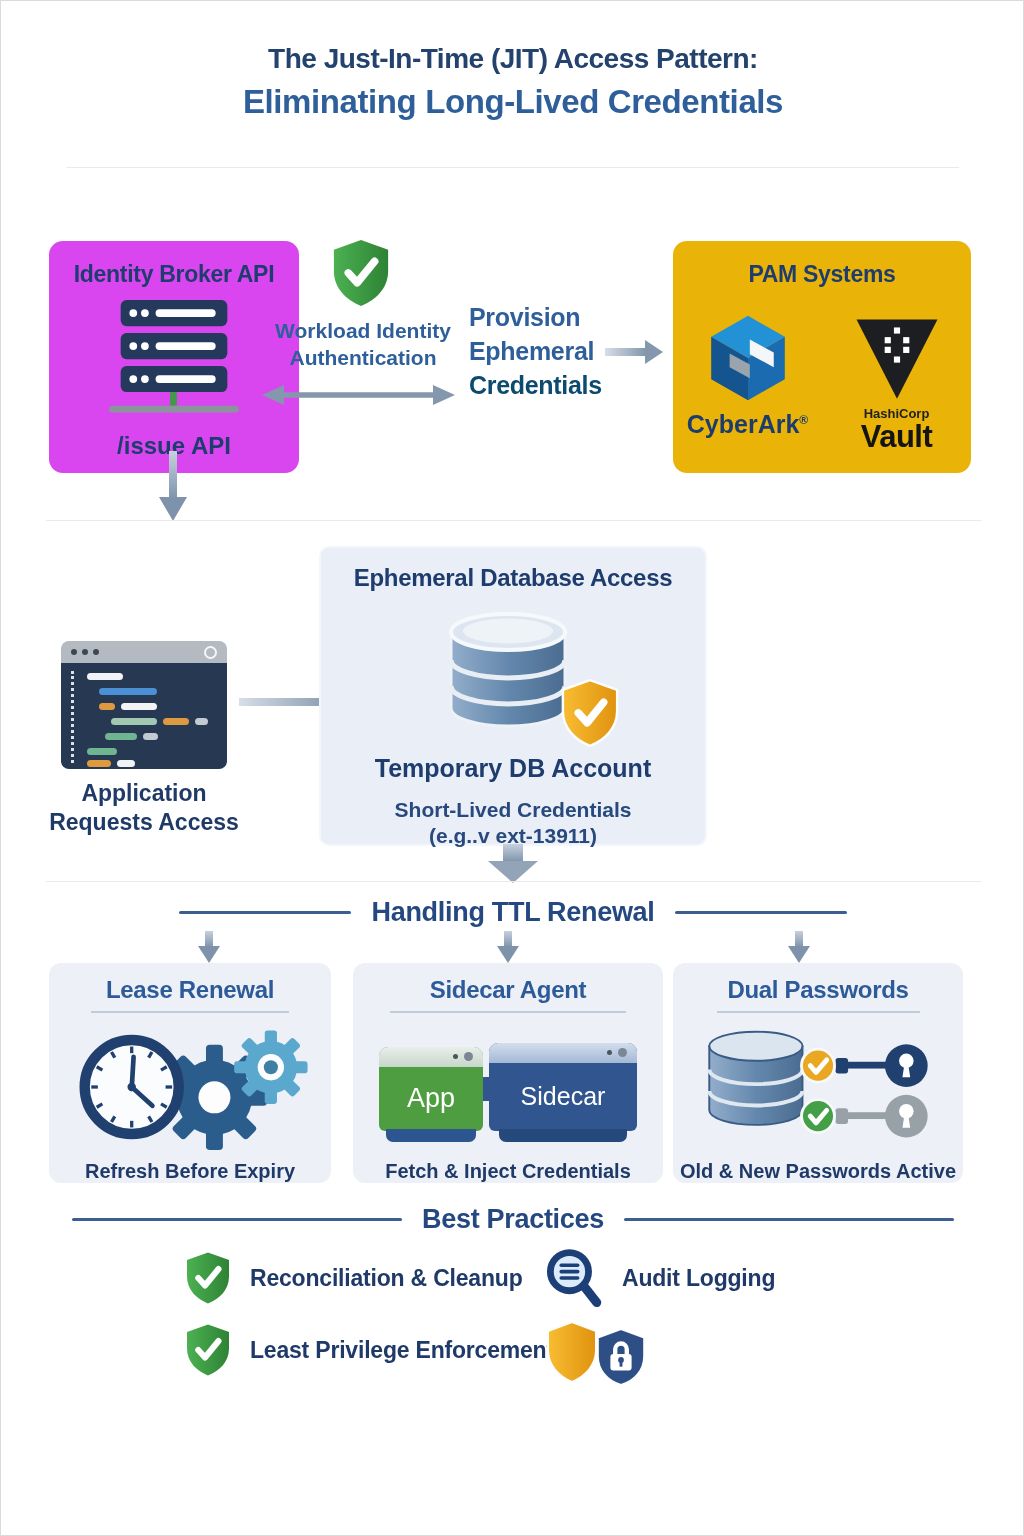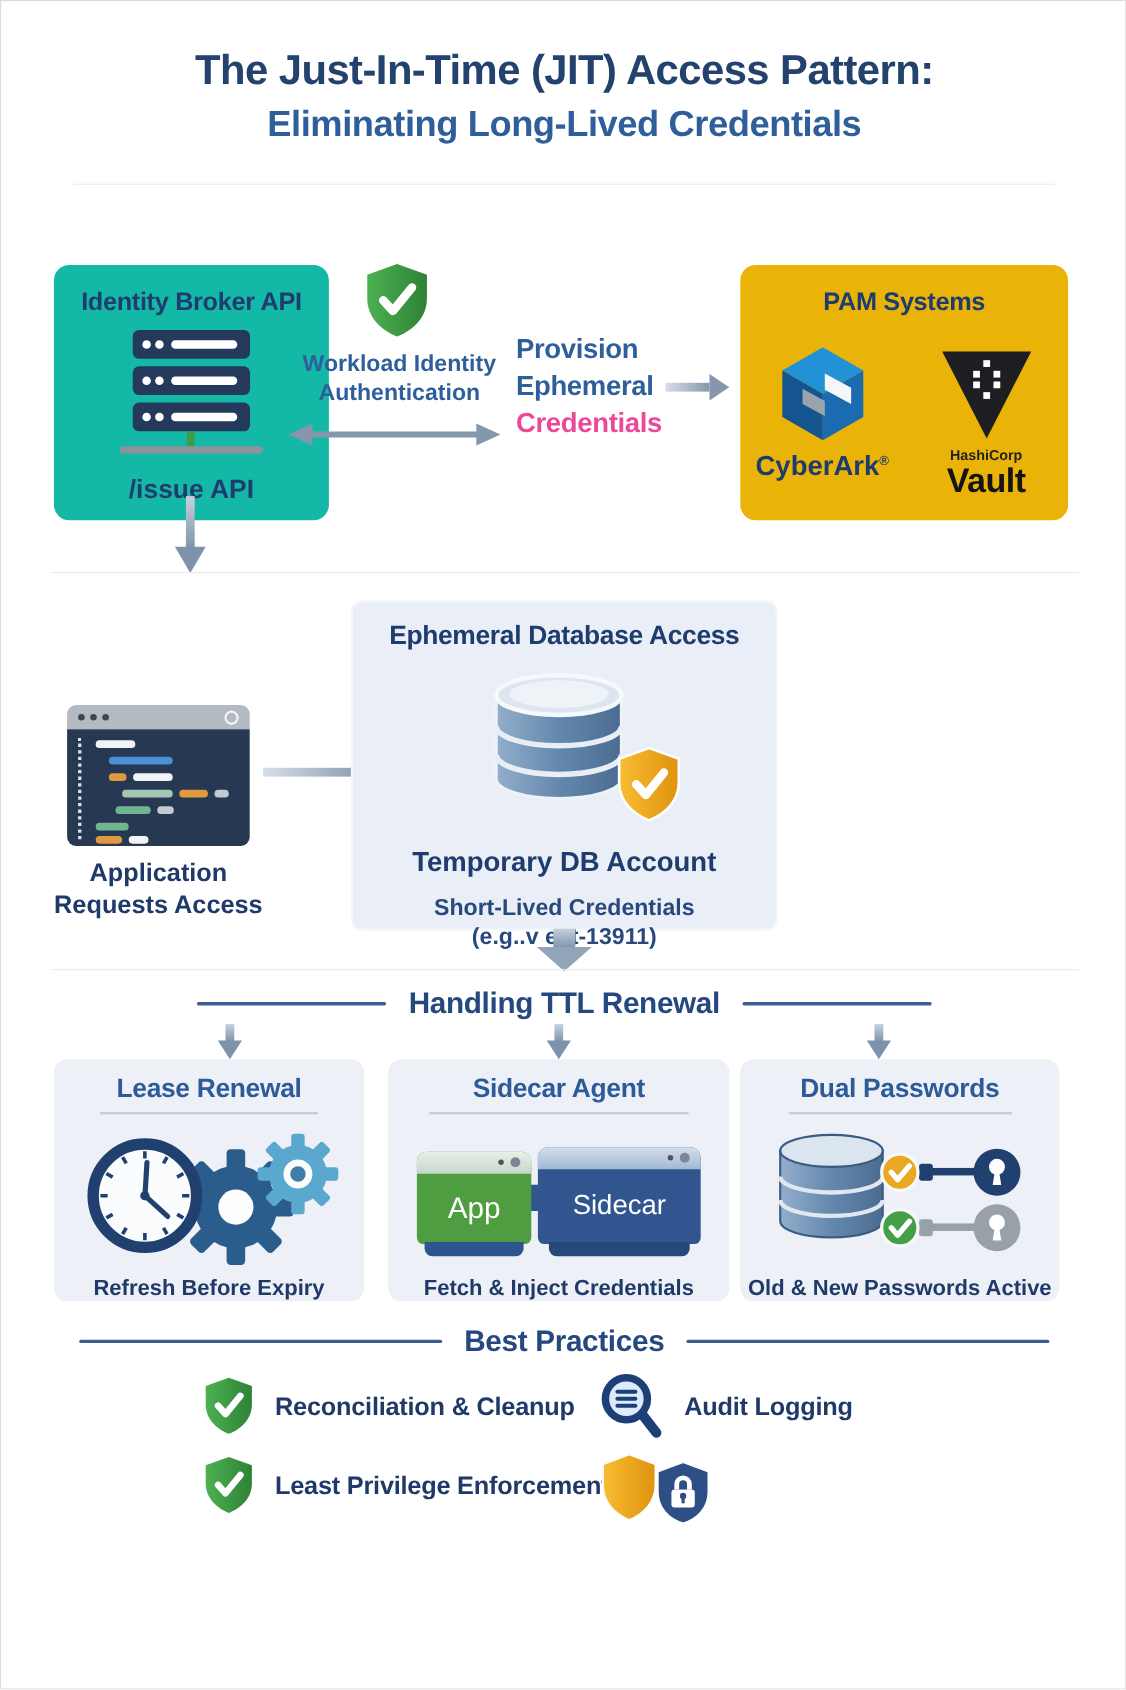--- a/index.html
+++ b/index.html
@@ -5,58 +5,58 @@
   html,body { margin:0; padding:0; background:#ffffff; }
   .page {
     position:relative; width:1024px; height:1536px; box-sizing:border-box;
     background:#ffffff; border:1px solid #d9dbde; overflow:hidden;
     font-family:"Liberation Sans", sans-serif; color:#1f3a68;
   }
   .abs { position:absolute; }
 
   
   .title-block { left:0; top:42px; width:1024px; text-align:center; }
-  .title-main { font-size:38px; font-weight:bold; color:#24426e; letter-spacing:-0.5px; margin:0; }
+  .title-main { font-size:28px; font-weight:bold; color:#24426e; letter-spacing:-0.5px; margin:0; }
   .title-sub  { font-size:33px; font-weight:bold; color:#2e5f9b; letter-spacing:-0.4px; margin:8px 0 0 0; }
   .divider { height:1px; background:#e8eaee; }
 
   
-  .panel { background:#14b8a6; border-radius:14px; }
+  .panel { background:#d946ef; border-radius:14px; }
   .box-title { font-size:23px; font-weight:bold; color:#1e3c6e; letter-spacing:-0.3px; }
   .endpoint { font-size:24px; font-weight:bold; color:#1e3c6e; }
 
   .broker-box { left:48px; top:240px; width:250px; height:232px;
     display:flex; flex-direction:column; align-items:center; }
   .broker-box .box-title { margin-top:20px; }
 
   .auth-label { left:262px; top:316px; width:200px; text-align:center;
     font-size:21px; font-weight:600; color:#2e5f9b; line-height:1.3; }
 
   .provision { left:468px; top:300px; font-size:25px; font-weight:600;
     color:#2e5f9b; line-height:1.35; letter-spacing:-0.3px; }
-  .provision .dark { color:#ec4899; }
+  .provision .dark { color:#0c4a6e; }
 
   .pam-box { left:672px; top:240px; width:298px; height:232px; background:#eab308;
     display:flex; flex-direction:column; align-items:center; }
   .pam-box .box-title { margin-top:20px; }
   .pam-row { display:flex; width:100%; margin-top:10px; }
   .pam-col { width:50%; display:flex; flex-direction:column; align-items:center; }
   .cyberark-label { font-size:25px; font-weight:bold; color:#1d3c6e; margin-top:6px; }
   .cyberark-label sup { font-size:12px; }
   .hashicorp-label { font-size:13px; font-weight:bold; color:#222; margin-top:2px; }
   .vault-label { font-size:31px; font-weight:bold; color:#141414; line-height:1; letter-spacing:-0.5px; }
 
   
   .eph-box { left:318px; top:545px; width:388px; height:300px; background:#e9eef7;
     border:2px solid #f3f6fb; border-radius:10px; box-sizing:border-box;
     display:flex; flex-direction:column; align-items:center; }
   .eph-box .box-title { margin-top:16px; font-size:24px; }
   .db-wrap { position:relative; width:160px; height:152px; margin-top:6px; }
   .db-shield { position:absolute; right:-28px; bottom:2px; }
-  .db-account { font-size:25px; font-weight:bold; color:#1e3c6e; margin-top:20px; }
+  .db-account { font-size:25px; font-weight:bold; color:#1e3c6e; margin-top:4px; }
   .eph-rule { width:82%; height:1px; background:#c9d2e0; margin-top:8px; }
   .cred-line { font-size:21px; font-weight:600; color:#27497e; margin-top:6px; line-height:1.25; }
   .cred-line2 { margin-top:0; }
 
   .code-window { left:60px; top:640px; width:166px; height:128px; }
   .cw-bar { height:22px; background:#b4bac2; border-radius:8px 8px 0 0;
     display:flex; align-items:center; padding:0 10px; box-sizing:border-box; }
   .cw-dot { width:6px; height:6px; border-radius:50%; background:#3e4750; margin-right:5px; }
   .cw-ring { width:9px; height:9px; border-radius:50%; border:2px solid #f5f6f7; margin-left:auto; }
   .cw-body { position:relative; height:106px; background:#263852; border-radius:0 0 8px 8px; }

